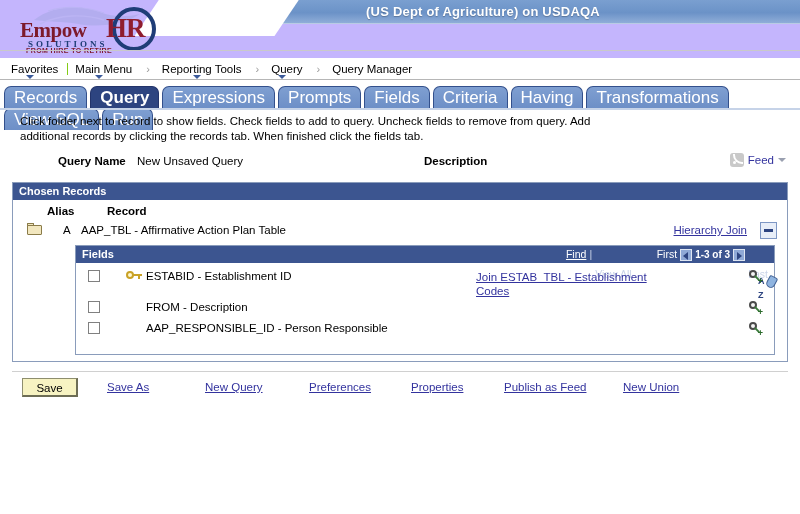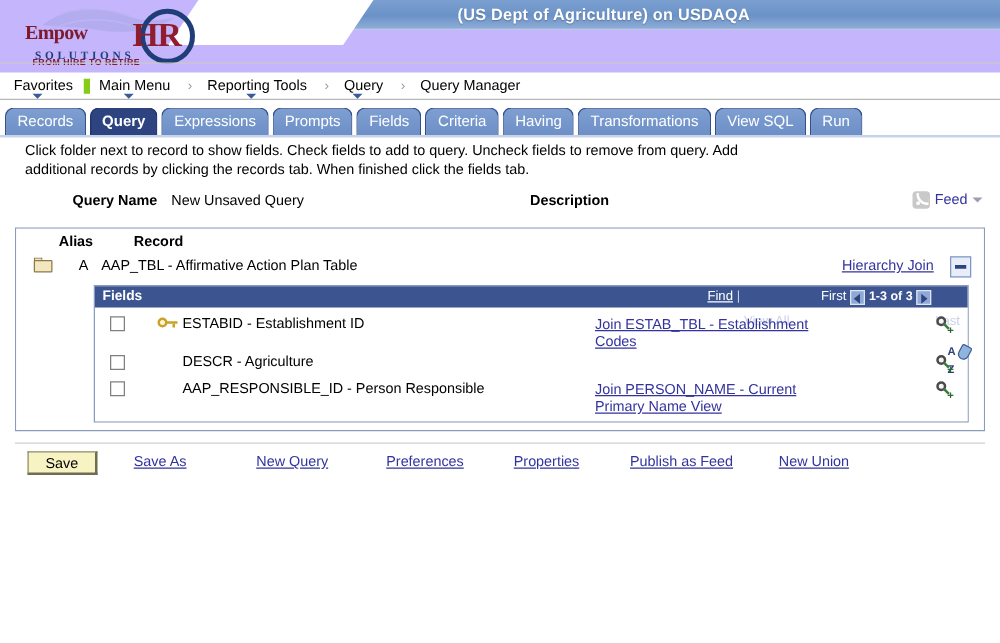--- a/index.html
+++ b/index.html
@@ -67,21 +67,21 @@
     position: absolute;
     left: 104px; top: 5px;
     width: 44px; height: 44px;
     border: 4px solid #1f3d77;
     border-radius: 50%;
   }
   .logo-empow {
     position: absolute;
     left: 12px; top: 16px;
     font-family: "Liberation Serif", serif;
-    font-size: 16px;
+    font-size: 21px;
     font-weight: bold;
     color: #7d1a2b;
     letter-spacing: -.5px;
   }
   .logo-hr {
     position: absolute;
     left: 98px; top: 11px;
     font-family: "Liberation Serif", serif;
     font-size: 27px;
     font-weight: bold;
@@ -118,21 +118,21 @@
     text-align: right;
   }
   .crumb {
     position: relative;
     font-size: 11.5px;
     color: #000000;
     padding: 0 9px 0 7px;
     white-space: nowrap;
     cursor: default;
   }
-  .crumb.sep-left { border-left: 5px solid #84cc16; }
+  .crumb.sep-left { border-left: 1px solid #84cc16; }
   .crumb .caret {
     position: absolute;
     left: 50%; margin-left: -10px; bottom: -4px;
     width: 0; height: 0;
     border-left: 4px solid transparent;
     border-right: 4px solid transparent;
     border-top: 4px solid #3b5a9a;
   }
   .crumb-arrow {
     color: #9a9a9a;
@@ -154,21 +154,21 @@
     height: 2px;
     background: #c6d3e8;
   }
   .tab {
     display: inline-block;
     position: relative;
     height: 22px;
     line-height: 21px;
     padding: 0 9px;
     margin-right: 3px;
-    font-size: 12px;
+    font-size: 17px;
     color: #ffffff;
     background: linear-gradient(to bottom, #7f9fd1 0%, #6d8fc7 100%);
     border: 1px solid #33508c;
     border-bottom: none;
     border-radius: 7px 7px 0 0;
     vertical-align: bottom;
     cursor: pointer;
     white-space: nowrap;
   }
   .tab.active {
@@ -585,20 +585,21 @@
       <span class="dncaret"></span>
     </div>
   </div>
 
   <div id="sort-ico">
     <span class="sort-az">A<br>Z</span>
     <span class="sort-pen"></span>
   </div>
 
   <div id="chosen-box">
+    <div class="grid-header">Chosen Records</div>
     <div id="chosen-body">
 
       <div class="colhdr-row">
         <span id="hdr-alias">Alias</span>
         <span id="hdr-record">Record</span>
       </div>
 
       <div class="rec-row">
         <span class="folder-ico">
           <span class="ftab"></span>
@@ -639,33 +640,32 @@
             <span class="join-link">Join ESTAB_TBL - Establishment Codes</span>
             <span class="mag-ico">
               <span class="mcircle"></span>
               <span class="mhandle"></span>
               <span class="mplus">+</span>
             </span>
           </div>
 
           <div class="field-row">
             <span class="fchk"></span>
-            <span class="fname">DESCR - Agriculture</span>
+            <span class="fname">FROM - Description</span>
             <span class="join-link"></span>
             <span class="mag-ico">
               <span class="mcircle"></span>
               <span class="mhandle"></span>
               <span class="mplus">+</span>
             </span>
           </div>
 
           <div class="field-row tall">
             <span class="fchk"></span>
             <span class="fname">AAP_RESPONSIBLE_ID - Person Responsible</span>
-            <span class="join-link">Join PERSON_NAME - Current Primary Name View</span>
             <span class="mag-ico">
               <span class="mcircle"></span>
               <span class="mhandle"></span>
               <span class="mplus">+</span>
             </span>
           </div>
 
         </div>
       </div>
 

